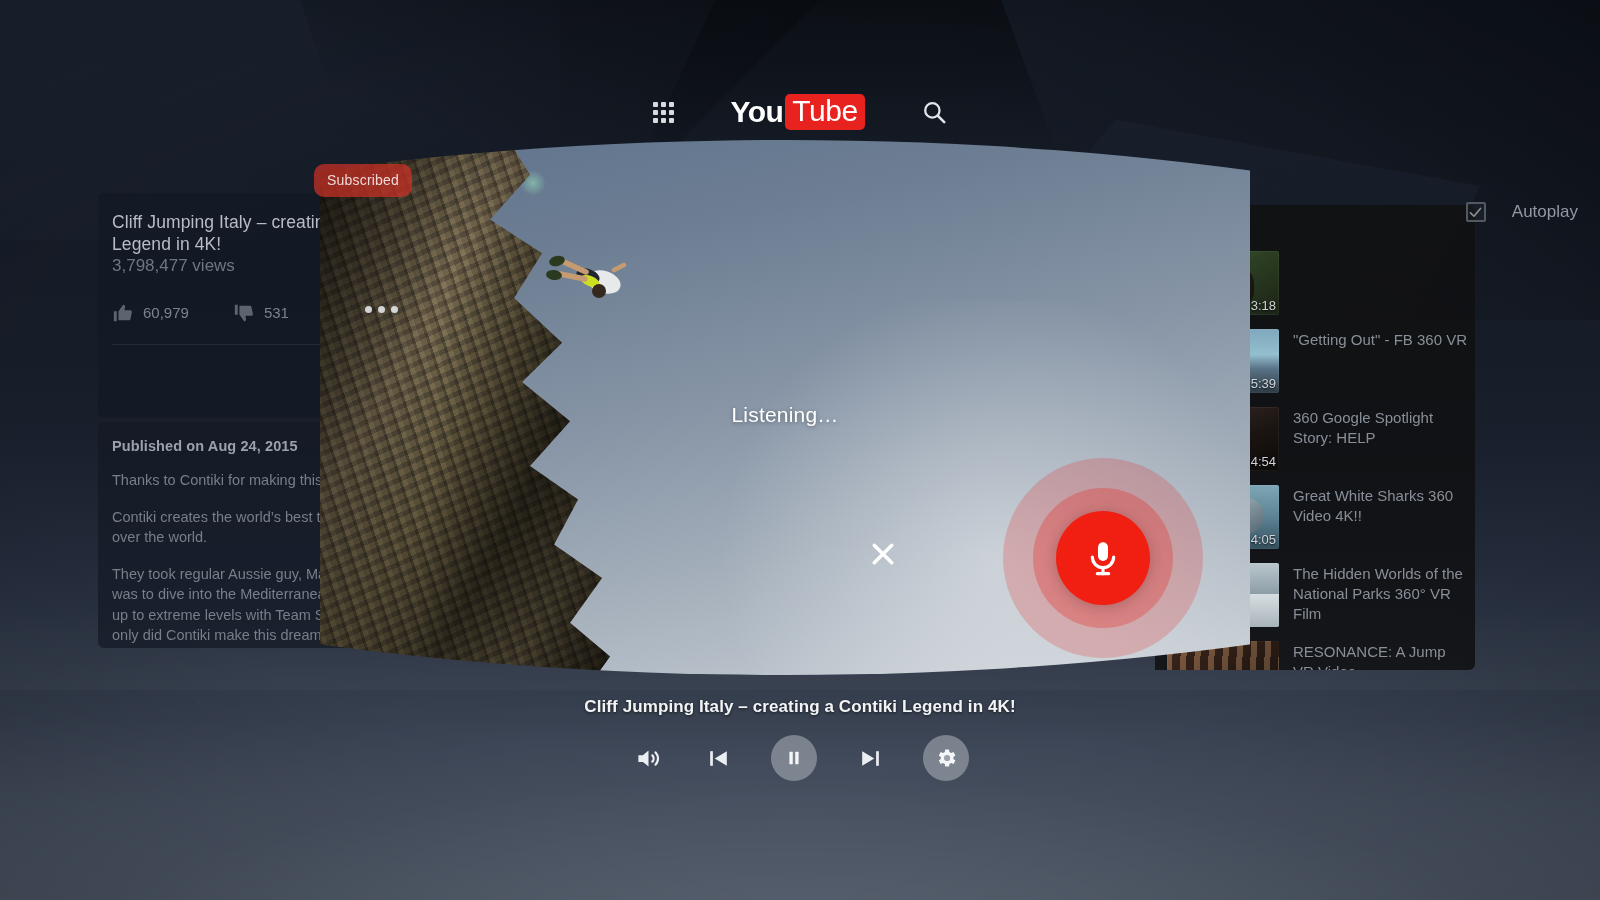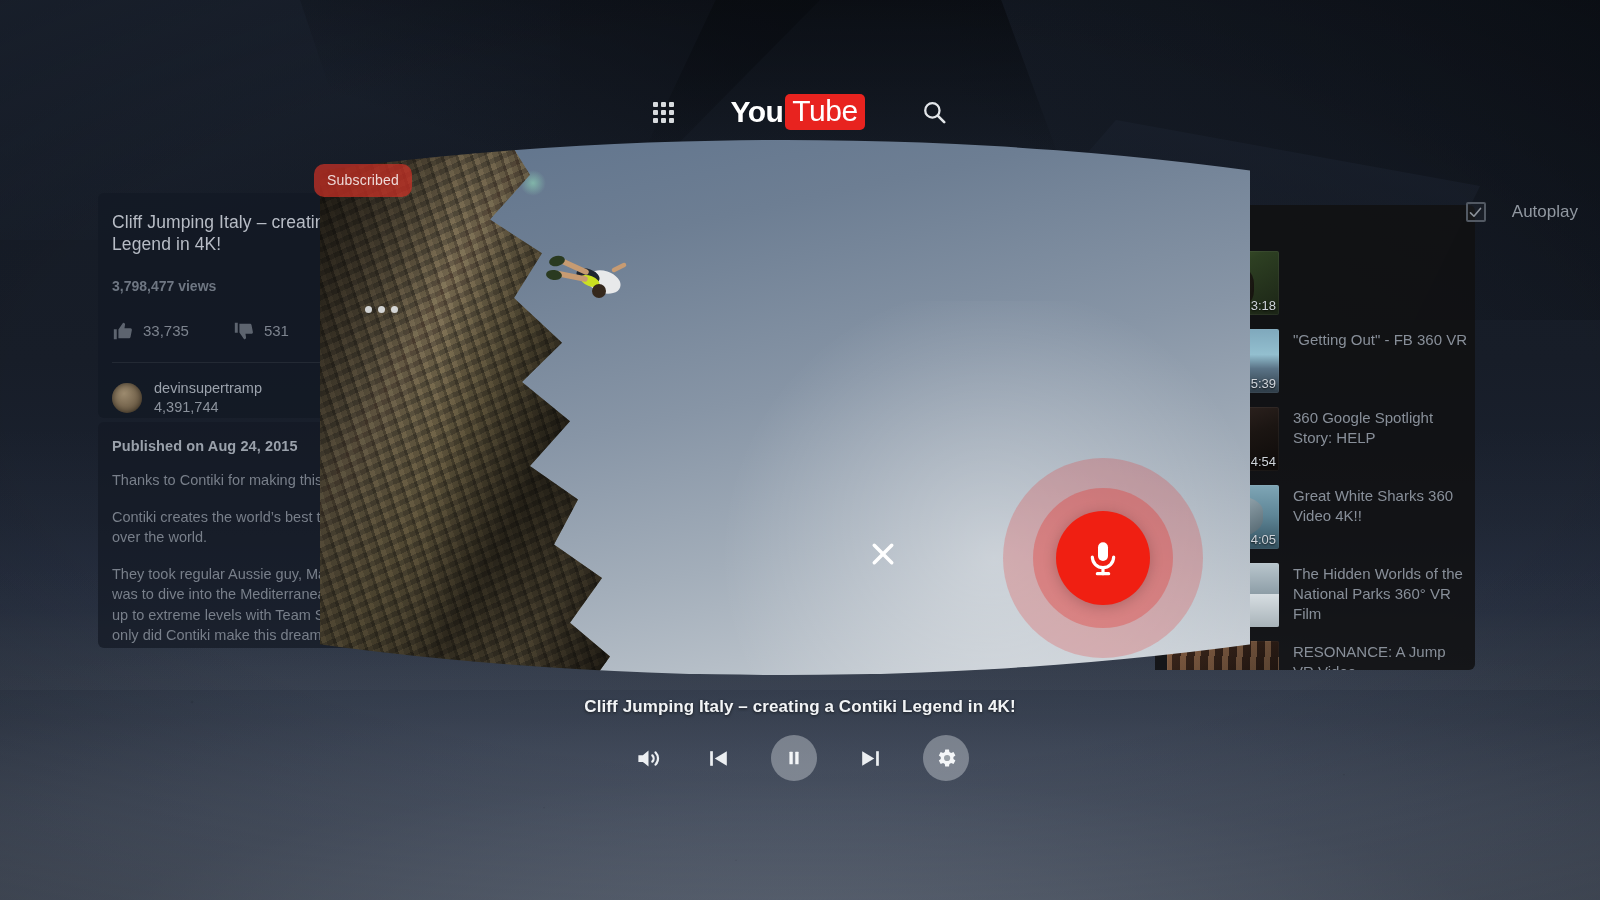--- a/index.html
+++ b/index.html
@@ -79,21 +79,21 @@
     position:absolute; left:98px; top:193px; width:305px; height:225px;
     background:rgba(19,25,36,.80);
     border-radius:6px 0 0 6px;
     padding:18px 20px 0 14px;
     z-index:10; overflow:hidden;
   }
   .vid-title {
     color:#b7bcc5; font-size:17.5px; line-height:1.28; letter-spacing:.1px;
     width:330px;
   }
-  .vid-views { color:#6e7682; font-size:14px; margin-top:22px;font-weight:bold; }
+  .vid-views { color:#6e7682; font-size:17px; margin-top:0; }
   .rate-row { display:flex; align-items:center; gap:14px; margin-top:26px; }
   .rate-item { display:flex; align-items:center; gap:9px; }
   .rate-count { color:#7c838e; font-size:15px; }
   .thumb-ico { width:22px; height:22px; fill:#5d646f; }
   .divider { height:1px; background:rgba(255,255,255,.07); margin:20px 0 0 0; width:300px; }
   .chan-row { display:flex; align-items:center; gap:12px; margin-top:16px; }
   .avatar {
     width:30px; height:30px; border-radius:50%; flex:0 0 30px;
     background:radial-gradient(circle at 40% 35%, #9c8a6e, #6a5a44 70%, #3f3628);
     box-shadow:inset 0 0 6px rgba(0,0,0,.5);
@@ -318,38 +318,31 @@
 
   <div class="info-panel">
     <div class="vid-title">Cliff Jumping Italy – creating a Contiki Legend in 4K!</div>
     <div class="vid-views">3,798,477 views</div>
     <div class="rate-row">
       <div class="rate-item">
         <svg class="thumb-ico" viewBox="0 0 24 24">
           <path d="M2 10h3.2v11H2z"></path>
           <path d="M7 10.4 12.1 3c1.5 0 2.3 1 2.1 2.3L13.6 9H20c1.1 0 1.9 1 1.7 2l-1.5 7.5c-.2 1-.9 1.5-1.8 1.5H7z"></path>
         </svg>
-        <span class="rate-count">33,735</span>
+        <span class="rate-count">60,979</span>
       </div>
       <div class="rate-item" style="margin-left:30px">
         <svg class="thumb-ico" viewBox="0 0 24 24">
           <path d="M2 3h3.2v11H2z"></path>
           <path d="M7 13.6 12.1 21c1.5 0 2.3-1 2.1-2.3L13.6 15H20c1.1 0 1.9-1 1.7-2l-1.5-7.5C20 4.5 19.3 4 18.4 4H7z"></path>
         </svg>
         <span class="rate-count">531</span>
       </div>
     </div>
     <div class="divider"></div>
-    <div class="chan-row">
-      <div class="avatar"></div>
-      <div>
-        <div class="chan-name">devinsupertramp</div>
-        <div class="chan-subs">4,391,744</div>
-      </div>
-    </div>
   </div>
 
   <div class="desc-panel">
     <div class="desc-pub">Published on Aug 24, 2015</div>
     <div class="desc-p">Thanks to Contiki for making this happen!</div>
     <div class="desc-p">Contiki creates the world’s best travel stories, all over the world.</div>
     <div class="desc-p">They took regular Aussie guy, Matt, who’s dream was to dive into the Mediterranean, and amped this up to extreme levels with Team Supertramp. Not only did Contiki make this dream come true for Matt, we hooked him up</div>
   </div>
 
   <div class="upnext-panel">
@@ -429,20 +422,21 @@
         <circle cx="69" cy="43" r="7" fill="#35281c"></circle>
         <path d="M34 14 L56 24" stroke="#c79b72" stroke-width="5.5" stroke-linecap="round"></path>
         <path d="M30 26 L55 31" stroke="#c79b72" stroke-width="5.5" stroke-linecap="round"></path>
         <ellipse cx="27" cy="13" rx="8" ry="5" fill="#2a3a20" transform="rotate(-12 27 13)"></ellipse>
         <ellipse cx="24" cy="27" rx="8" ry="5" fill="#2a3a20" transform="rotate(8 24 27)"></ellipse>
         <path d="M84 22 L94 17" stroke="#c79b72" stroke-width="4.5" stroke-linecap="round"></path>
       </svg>
     </div>
 
     <div class="voice-layer">
+      <div class="listening-text">Listening…</div>
 
       <div class="mic-halo"></div>
       <div class="mic-halo2"></div>
       <div class="mic-btn">
         <svg viewBox="0 0 24 24" width="40" height="40">
           <rect x="9" y="2.6" width="6" height="11.2" rx="3" fill="#fff"></rect>
           <path d="M5.6 11.4a6.4 6.4 0 0 0 12.8 0" fill="none" stroke="#fff" stroke-width="1.9" stroke-linecap="round"></path>
           <line x1="12" y1="17.8" x2="12" y2="21.4" stroke="#fff" stroke-width="1.9" stroke-linecap="round"></line>
           <line x1="8.6" y1="21.4" x2="15.4" y2="21.4" stroke="#fff" stroke-width="1.9" stroke-linecap="round"></line>
         </svg>

